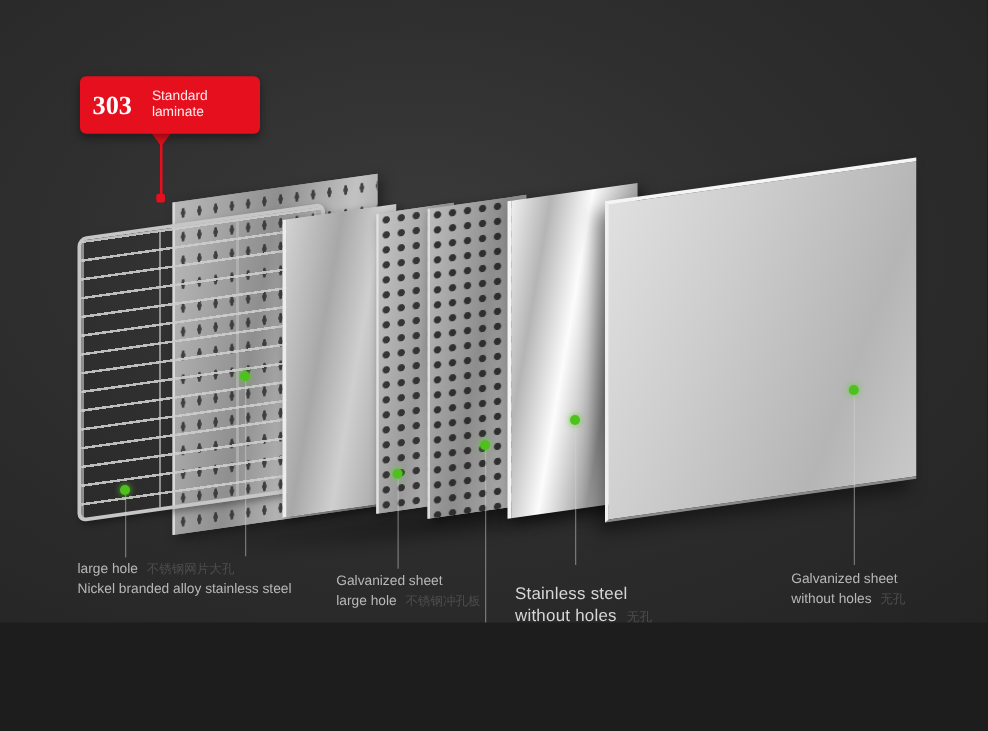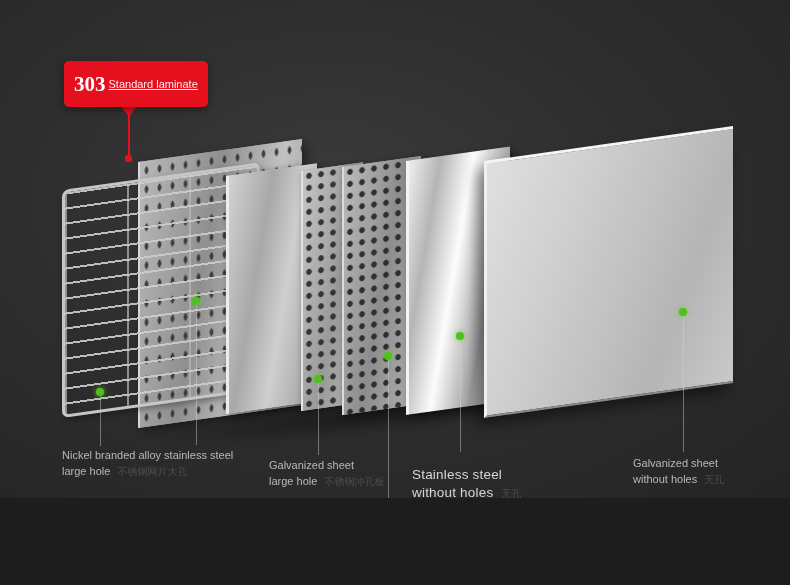--- a/index.html
+++ b/index.html
@@ -61,21 +61,21 @@
 
   #floor-shadow{position:absolute;left:70px;top:392px;width:610px;height:46px;
     background:radial-gradient(ellipse closest-side, rgba(0,0,0,.5), rgba(0,0,0,0) 75%);
     filter:blur(6px);transform:skewY(-6deg);z-index:1;}
 
   
   #badge{position:absolute;left:64px;top:61px;width:144px;height:46px;background:#e60f1e;
     border-radius:5px;display:flex;align-items:center;padding:0 10px;box-sizing:border-box;
     z-index:30;box-shadow:0 3px 8px rgba(0,0,0,.4);}
   #badge .num{color:#ffffff;font-size:21px;font-weight:bold;font-family:"Liberation Serif",serif;}
-  #badge .txt{color:#ffeaea;font-size:11px;margin-left:3px;line-height:1.15;text-decoration:underline;}
+  #badge .txt{color:#ffeaea;font-size:11px;margin-left:16px;line-height:1.15;}
   #badge-pointer{position:absolute;left:120px;top:105px;width:0;height:0;
     border-left:9px solid transparent;border-right:9px solid transparent;
     border-top:12px solid #e60f1e;z-index:29;}
   #badge-line{position:absolute;left:128px;top:115px;width:2px;height:42px;background:#e60f1e;z-index:29;}
   #badge-dot{position:absolute;left:125px;top:155px;width:7px;height:7px;background:#e60f1e;border-radius:2px;z-index:29;}
 
   
   .dot{position:absolute;width:8px;height:8px;border-radius:50%;background:#4fc11e;
     box-shadow:0 0 5px rgba(90,210,40,.9);z-index:20;}
   .lead{position:absolute;width:1px;background:rgba(210,210,210,.45);z-index:19;}
@@ -114,25 +114,25 @@
   <div class="dot" style="left:679px;top:308px;"></div>
 
   <div class="lead" style="left:100px;top:396px;height:50px;"></div>
   <div class="lead" style="left:196px;top:305px;height:140px;"></div>
   <div class="lead" style="left:318px;top:383px;height:72px;"></div>
   <div class="lead" style="left:388px;top:360px;height:142px;"></div>
   <div class="lead" style="left:460px;top:340px;height:112px;"></div>
   <div class="lead" style="left:683px;top:316px;height:136px;"></div>
 
   <div class="lbl" style="left:62px;top:448px;width:215px;">
-    <div><span>Nickel branded alloy stainless steel</span></div>
     <div>
       <span>large hole</span>
       <span class="cn">不锈钢网片大孔</span>
     </div>
+    <div><span>Nickel branded alloy stainless steel</span></div>
   </div>
 
   <div class="lbl" style="left:269px;top:458px;width:140px;">
     <div><span>Galvanized sheet</span></div>
     <div>
       <span>large hole</span>
       <span class="cn">不锈钢冲孔板</span>
     </div>
   </div>
 

